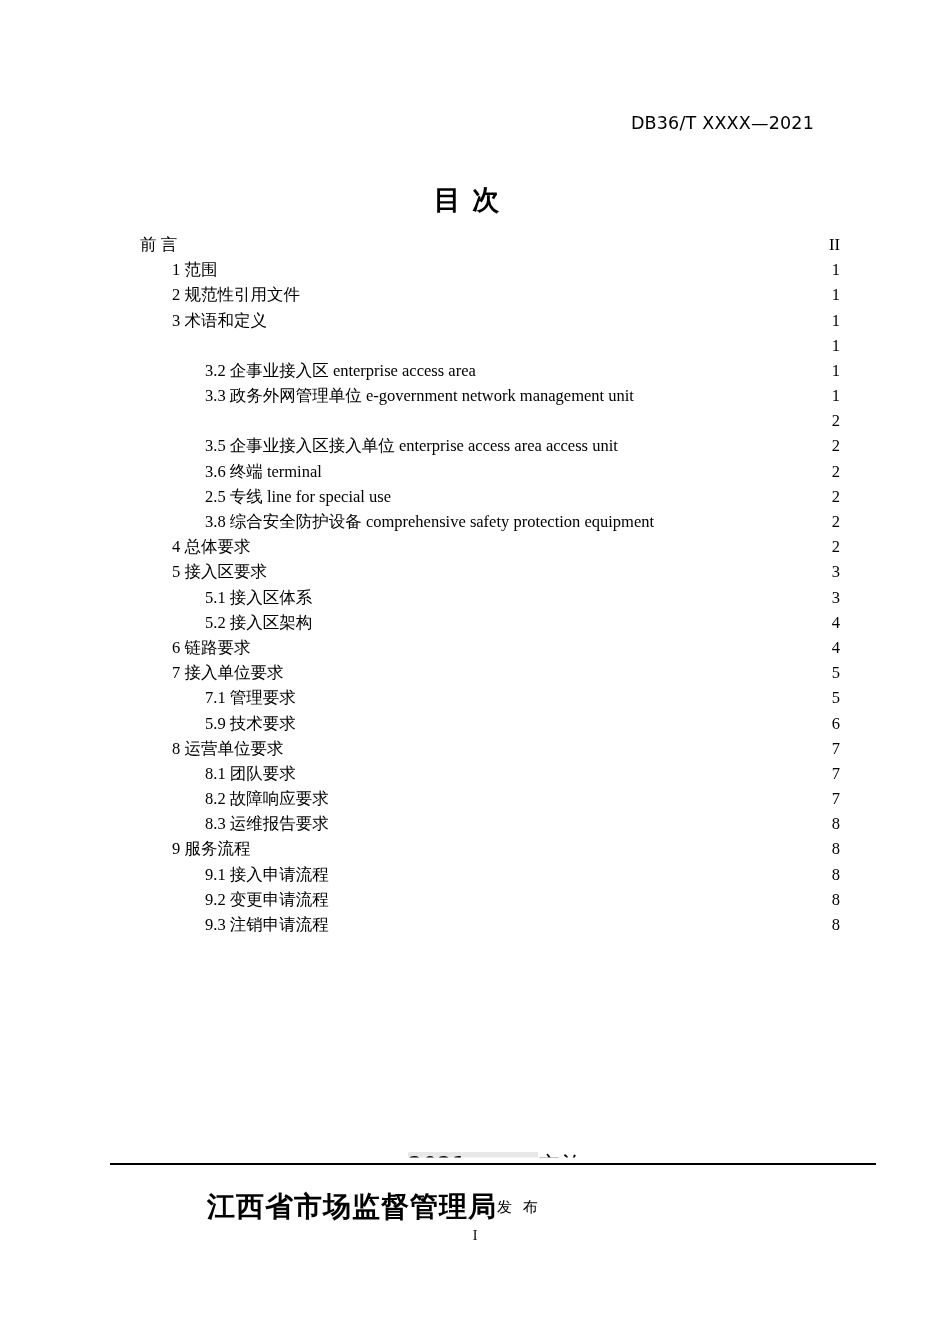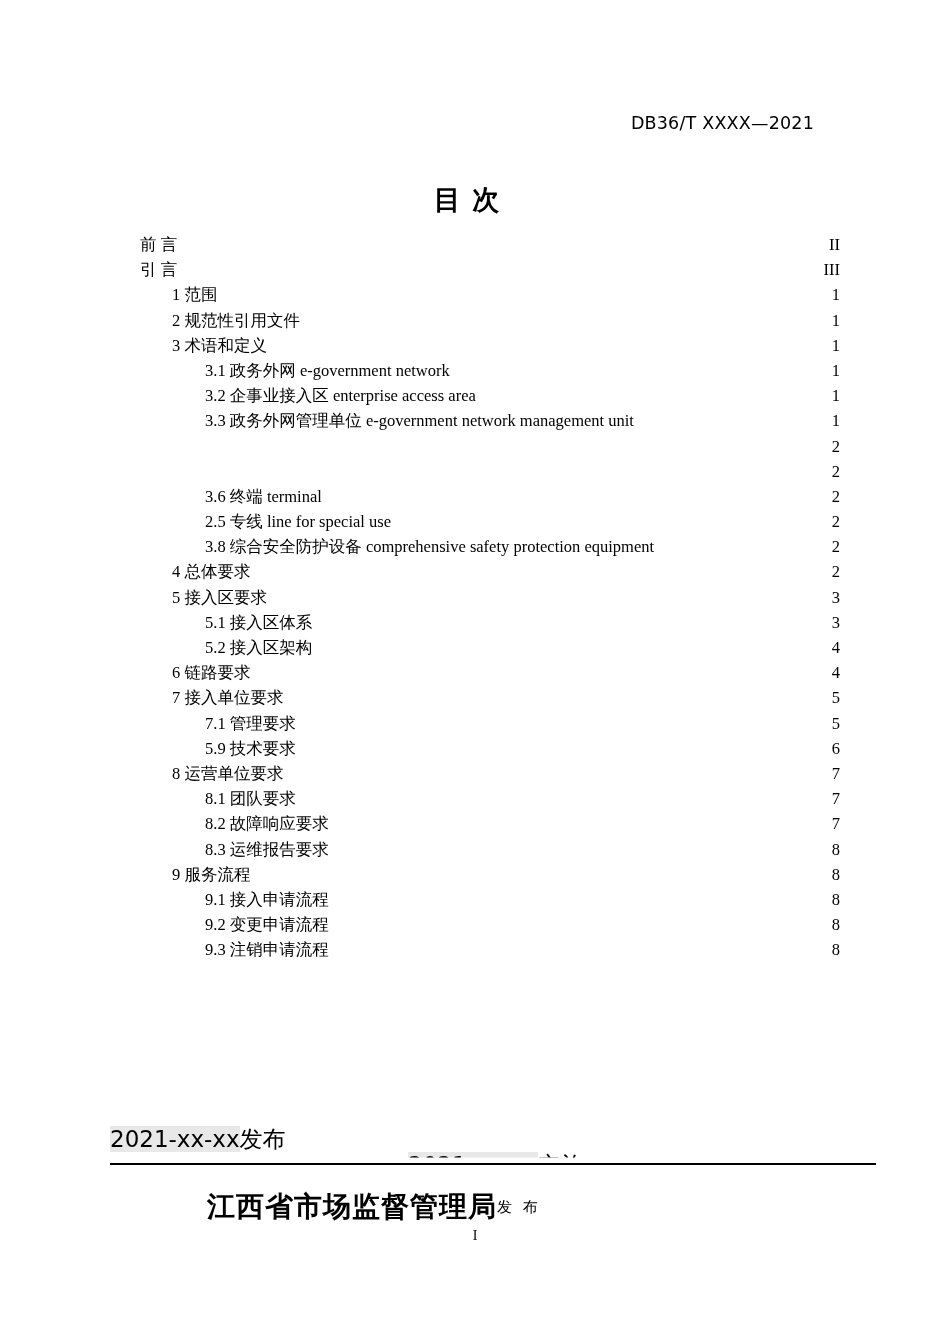--- a/index.html
+++ b/index.html
@@ -50,20 +50,21 @@
   
   .toc {
     position: absolute;
     top: 232px;
     left: 110px;
     width: 730px;
   }
 
   .toc-row {
     display: flex;
+    align-items: flex-end;
     font-size: 16.5px;
     line-height: 25.2px;
     height: 25.2px;
     white-space: nowrap;
     overflow: hidden;
   }
 
   .toc-row .label {
     flex: 0 0 auto;
     font-family: "Liberation Serif", "DejaVu Serif", serif;
@@ -176,60 +177,55 @@
   <div class="doc-header">DB36/T XXXX—2021</div>
 
   <div class="toc-title">目    次</div>
 
   <div class="toc">
       <div class="toc-row lvl0">
         <span class="label">前        言</span>
         <span class="leader"></span>
         <span class="pageno">II</span>
       </div>
-      <div class="toc-row lvl0">
-        <span class="label">引        言</span>
-        <span class="leader"></span>
-        <span class="pageno">III</span>
-      </div>
       <div class="toc-row lvl1">
         <span class="label">1 范围</span>
         <span class="leader"></span>
         <span class="pageno">1</span>
       </div>
       <div class="toc-row lvl1">
         <span class="label">2 规范性引用文件</span>
         <span class="leader"></span>
         <span class="pageno">1</span>
       </div>
       <div class="toc-row lvl1">
         <span class="label">3 术语和定义</span>
         <span class="leader"></span>
         <span class="pageno">1</span>
       </div>
       <div class="toc-row lvl2">
-        <span class="label">3.1 政务外网    e-government network</span>
         <span class="leader"></span>
         <span class="pageno">1</span>
       </div>
       <div class="toc-row lvl2">
         <span class="label">3.2 企事业接入区    enterprise access area</span>
         <span class="leader"></span>
         <span class="pageno">1</span>
       </div>
       <div class="toc-row lvl2">
         <span class="label">3.3 政务外网管理单位    e-government network management unit</span>
         <span class="leader"></span>
         <span class="pageno">1</span>
       </div>
       <div class="toc-row lvl2">
         <span class="leader"></span>
         <span class="pageno">2</span>
       </div>
       <div class="toc-row lvl2">
+        <span class="label">3.5 企事业接入区接入单位    enterprise access area access unit</span>
         <span class="leader"></span>
         <span class="pageno">2</span>
       </div>
       <div class="toc-row lvl2">
         <span class="label">3.6 终端    terminal</span>
         <span class="leader"></span>
         <span class="pageno">2</span>
       </div>
       <div class="toc-row lvl2">
         <span class="label">2.5 专线    line for special use</span>
@@ -316,23 +312,20 @@
         <span class="leader"></span>
         <span class="pageno">8</span>
       </div>
       <div class="toc-row lvl2">
         <span class="label">9.3 注销申请流程</span>
         <span class="leader"></span>
         <span class="pageno">8</span>
       </div>
     </div>
 
-  <div class="issue-line">
-    <span class="hl">2021-xx-xx</span><span>发布</span>
-  </div>
 
   <div class="impl-line">
     <span class="hl">2021-xx-xx</span><span>实施</span>
   </div>
 
   <div class="footer-rule"></div>
 
   <div class="org-line">
     <span class="org-name">江西省市场监督管理局</span><span class="org-publish">发 布</span>
   </div>

